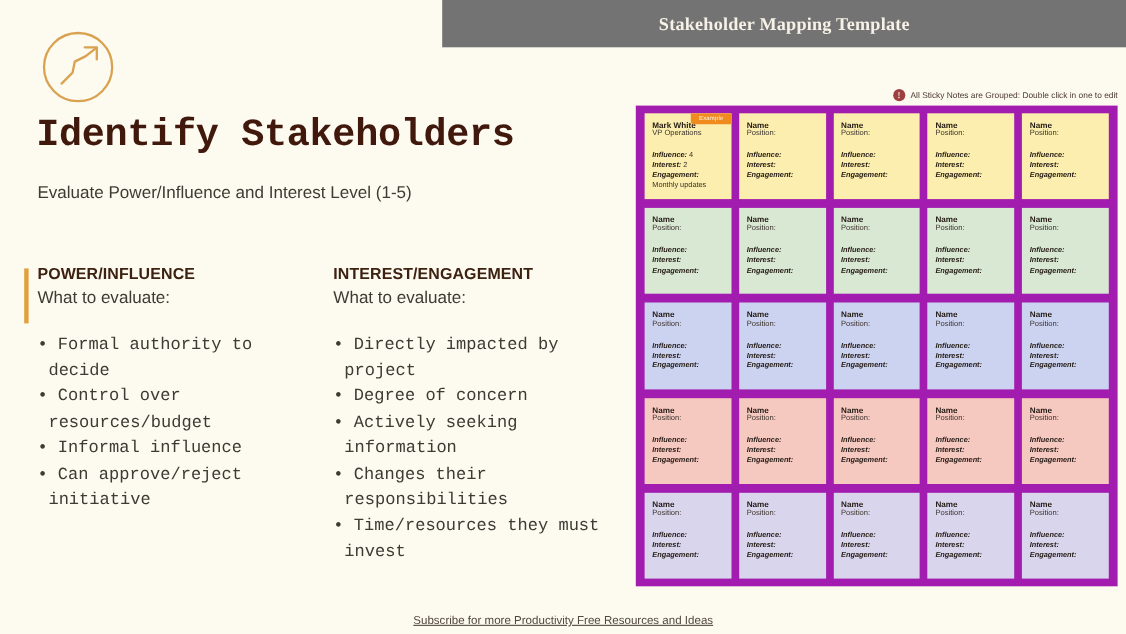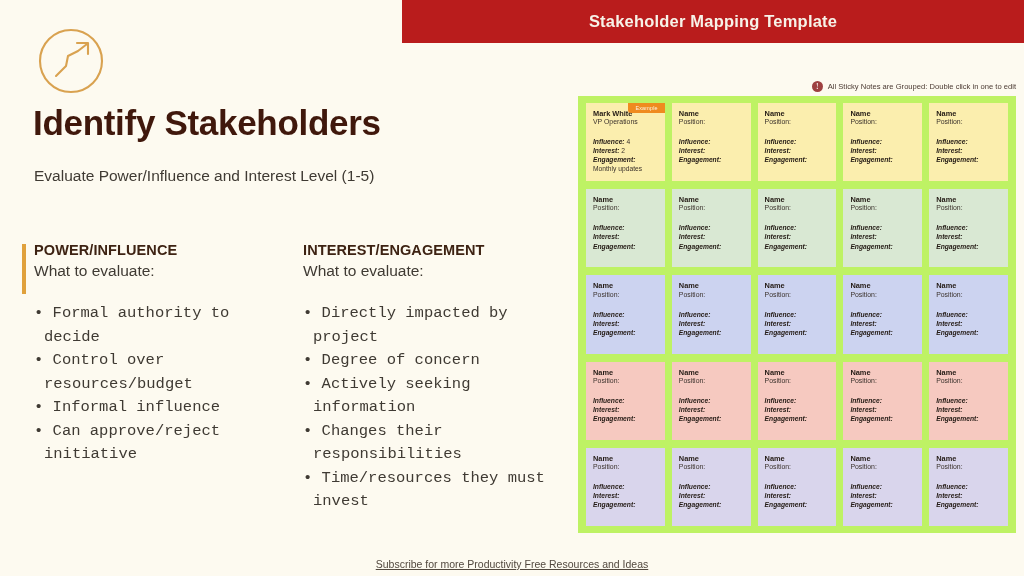--- a/index.html
+++ b/index.html
@@ -14,24 +14,25 @@
     position: relative;
     width: 1024px; height: 576px;
     background: #fdfaf0;
   }
 
   
   .header-bar {
     position: absolute;
     left: 402px; top: 0px;
     width: 622px; height: 43px;
-    background: #b91c1c;
+    background: #737373;
     display: flex;
     align-items: center;
     justify-content: center;
+    font-family: Liberation Serif, serif;
   }
   .header-title {
     color: #f7f2e8;
     font-size: 16.5px;
     font-weight: 600;
     letter-spacing: 0.2px;
     white-space: nowrap;
   }
 
   
@@ -48,20 +49,21 @@
   }
 
   .page-title {
     position: absolute;
     left: 33px; top: 103px;
     font-size: 35px;
     font-weight: bold;
     color: #40180c;
     letter-spacing: -0.3px;
     white-space: nowrap;
+    font-family: Liberation Mono, monospace;
   }
 
   .page-subtitle {
     position: absolute;
     left: 34px; top: 167px;
     font-size: 15.5px;
     color: #3f3a33;
     white-space: nowrap;
   }
 
@@ -140,21 +142,21 @@
   .notice-text {
     font-size: 7.6px;
     color: #4b3a32;
     white-space: nowrap;
   }
 
   .board {
     position: absolute;
     left: 578px; top: 96px;
     width: 438px; height: 437px;
-    background: #bef264;
+    background: #a21caf;
     padding: 7px 8px;
     display: grid;
     grid-template-columns: repeat(5, 1fr);
     grid-template-rows: repeat(5, 1fr);
     column-gap: 7px;
     row-gap: 8px;
   }
 
   .sticky {
     position: relative;

